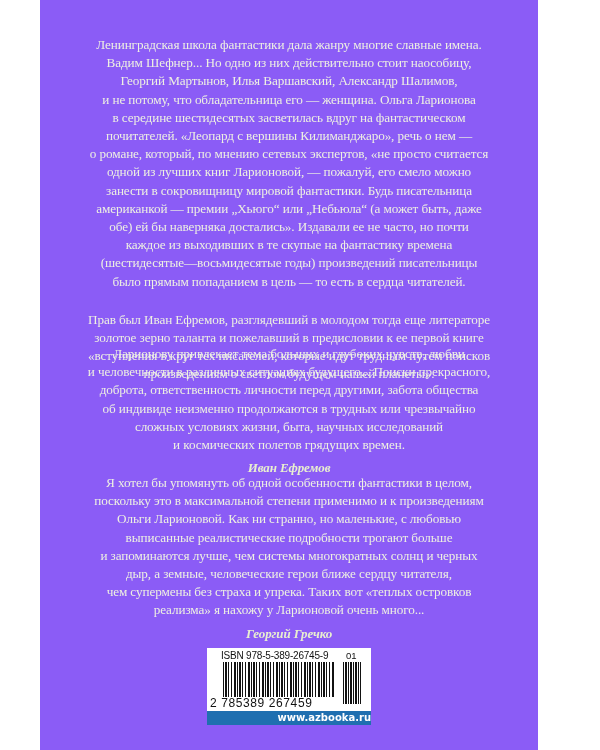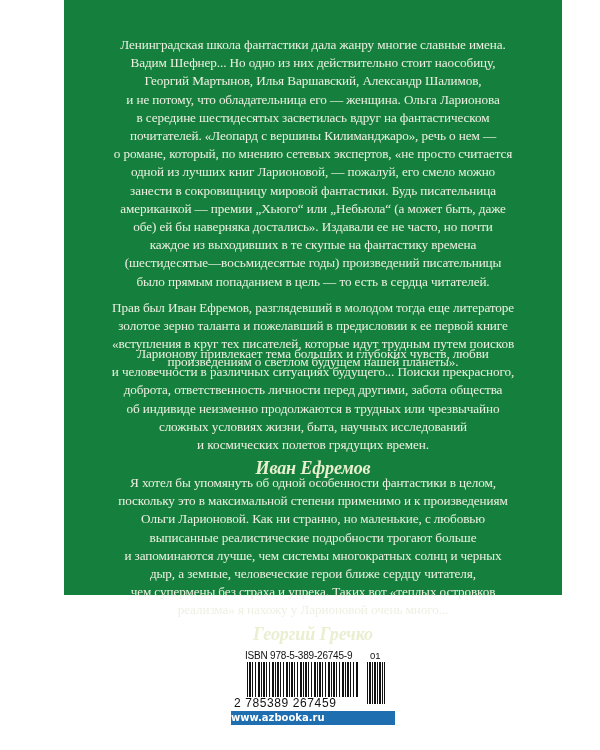--- a/index.html
+++ b/index.html
@@ -1,37 +1,37 @@
 <!DOCTYPE html>
 <html><head>
   <meta charset="utf-8">
   <style>
     html, body { margin: 0; padding: 0; }
     body {
       width: 600px; height: 750px; background: #ffffff; position: relative; overflow: hidden;
       font-family: "DejaVu Serif", "Liberation Serif", serif;
     }
     .cover {
-      position: absolute; left: 64px; top: 0; width: 498px; height: 595px;
-      background: #15803d;
+      position: absolute; left: 40px; top: 0; width: 498px; height: 750px;
+      background: #8b5cf6;
       color: #eef0e2;
     }
     .block {
       position: absolute; left: 0; width: 498px; text-align: center;
       font-family: "Liberation Serif", "DejaVu Serif", serif;
       font-size: 13.2px; line-height: 18.2px;
       letter-spacing: -0.1px;
     }
     .line { display: block; white-space: nowrap; }
     .author {
       display: block; text-align: center;
       font-family: "Liberation Serif", serif; font-style: italic; font-weight: bold;
-      font-size: 18px; color: #e9efd0; margin-top: 5px;
+      font-size: 13px; color: #e9efd0; margin-top: 5px;
     }
-    .p2 { margin-top: 8px; }
+    .p2 { margin-top: 20px; }
     .barcode-box {
       position: absolute; left: 167px; top: 648px; width: 164px; height: 77px;
       background: #ffffff;
     }
     .isbn-text {
       position: absolute; left: 14px; top: 2px;
       font-family: "Liberation Sans", sans-serif; font-size: 10px; color: #111; letter-spacing: -0.2px;
     }
     .addon-text {
       position: absolute; left: 139px; top: 2px;
@@ -47,21 +47,21 @@
       position: absolute; left: 136px; top: 14px; width: 18px; height: 42px;
       background: repeating-linear-gradient(90deg, #111 0 1px, #fff 1px 2px, #111 2px 4px, #fff 4px 5px);
     }
     .ean-digits {
       position: absolute; left: 3px; top: 48px;
       font-family: "Liberation Sans", sans-serif; font-size: 12px; color: #111; letter-spacing: 0.6px;
     }
     .site-bar {
       position: absolute; left: 0; bottom: 0; width: 164px; height: 14px;
       background: #1f6fb0;
-      color: #ffffff; text-align: left;
+      color: #ffffff; text-align: right;
       font-family: "DejaVu Sans", sans-serif; font-weight: bold; font-size: 10px; line-height: 14px;
     }
   </style>
 </head>
 <body>
 
 <div class="cover">
 
   <div class="block" style="top:36px;">
     <div>

